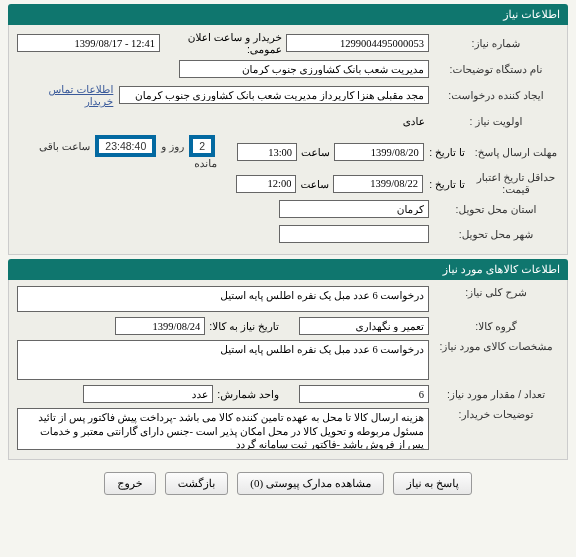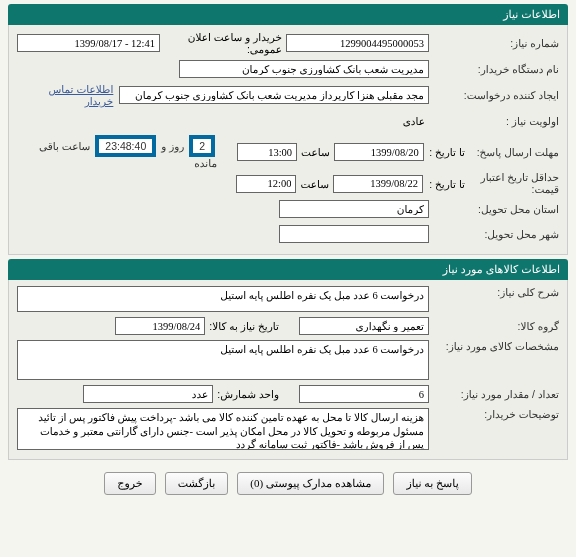--- a/index.html
+++ b/index.html
@@ -1,21 +1,21 @@
 <!DOCTYPE html>
 <html dir="rtl" lang="fa"><head>
 <meta charset="utf-8">
 <style>
 * { box-sizing: border-box; margin: 0; padding: 0; }
 body { font-family: Tahoma, Arial, sans-serif; font-size: 11px; background: #f5f5f0; direction: rtl; width: 576px; }
 .panel { margin: 4px 8px; }
 .panel-header { background: #0f766e; color: #fff; padding: 4px 8px; font-size: 11px; border-radius: 3px 3px 0 0; }
 .panel-body { background: #eeeee8; padding: 6px 8px; border: 1px solid #ccc; border-top: none; }
 .row { display: flex; align-items: center; margin-bottom: 3px; min-height: 22px; }
-.label { width: 130px; flex-shrink: 0; color: #333; font-size: 10.5px; text-align: right; padding-left: 4px; }
+.label { width: 130px; flex-shrink: 0; color: #333; font-size: 10.5px; text-align: center; padding-left: 4px; }
 .field { background: #fff; border: 1px solid #666; padding: 2px 4px; height: 18px; font-size: 10.5px; font-family: Tahoma; }
 .field.w1 { width: 150px; }
 .field.w2 { width: 250px; }
 .field.w3 { width: 420px; }
 .field.w4 { width: 90px; }
 .field.w5 { width: 60px; }
 .value { font-size: 10.5px; padding: 2px 4px; }
 .inline-label { font-size: 10.5px; margin: 0 4px; }
 .link { color: #3a5a9a; text-decoration: underline; cursor: pointer; font-size: 10.5px; }
 .remaining { color: #333; font-size: 10.5px; }
@@ -33,21 +33,21 @@
   <div class="panel-body">
 
     <div class="row">
       <span class="label">شماره نیاز:</span>
       <input class="field w1" value="1299004495000053" style="">
       <span class="inline-label">خریدار و ساعت اعلان عمومی:</span>
       <input class="field w1" value="12:41 - 1399/08/17" style="">
     </div>
 
     <div class="row">
-      <span class="label">نام دستگاه خریدار:</span>
+      <span class="label">نام دستگاه توضیحات:</span>
       <input class="field w2" value="مدیریت شعب بانک کشاورزی جنوب کرمان" style="">
     </div>
 
     <div class="row">
       <span class="label">ایجاد کننده درخواست:</span>
       <input class="field w3" style="width: 310px;" value="مجد مقبلی هنزا کارپرداز مدیریت شعب بانک کشاورزی جنوب کرمان">
       <span class="link" style="margin-right:6px">اطلاعات تماس خریدار</span>
     </div>
 
     <div class="row">

